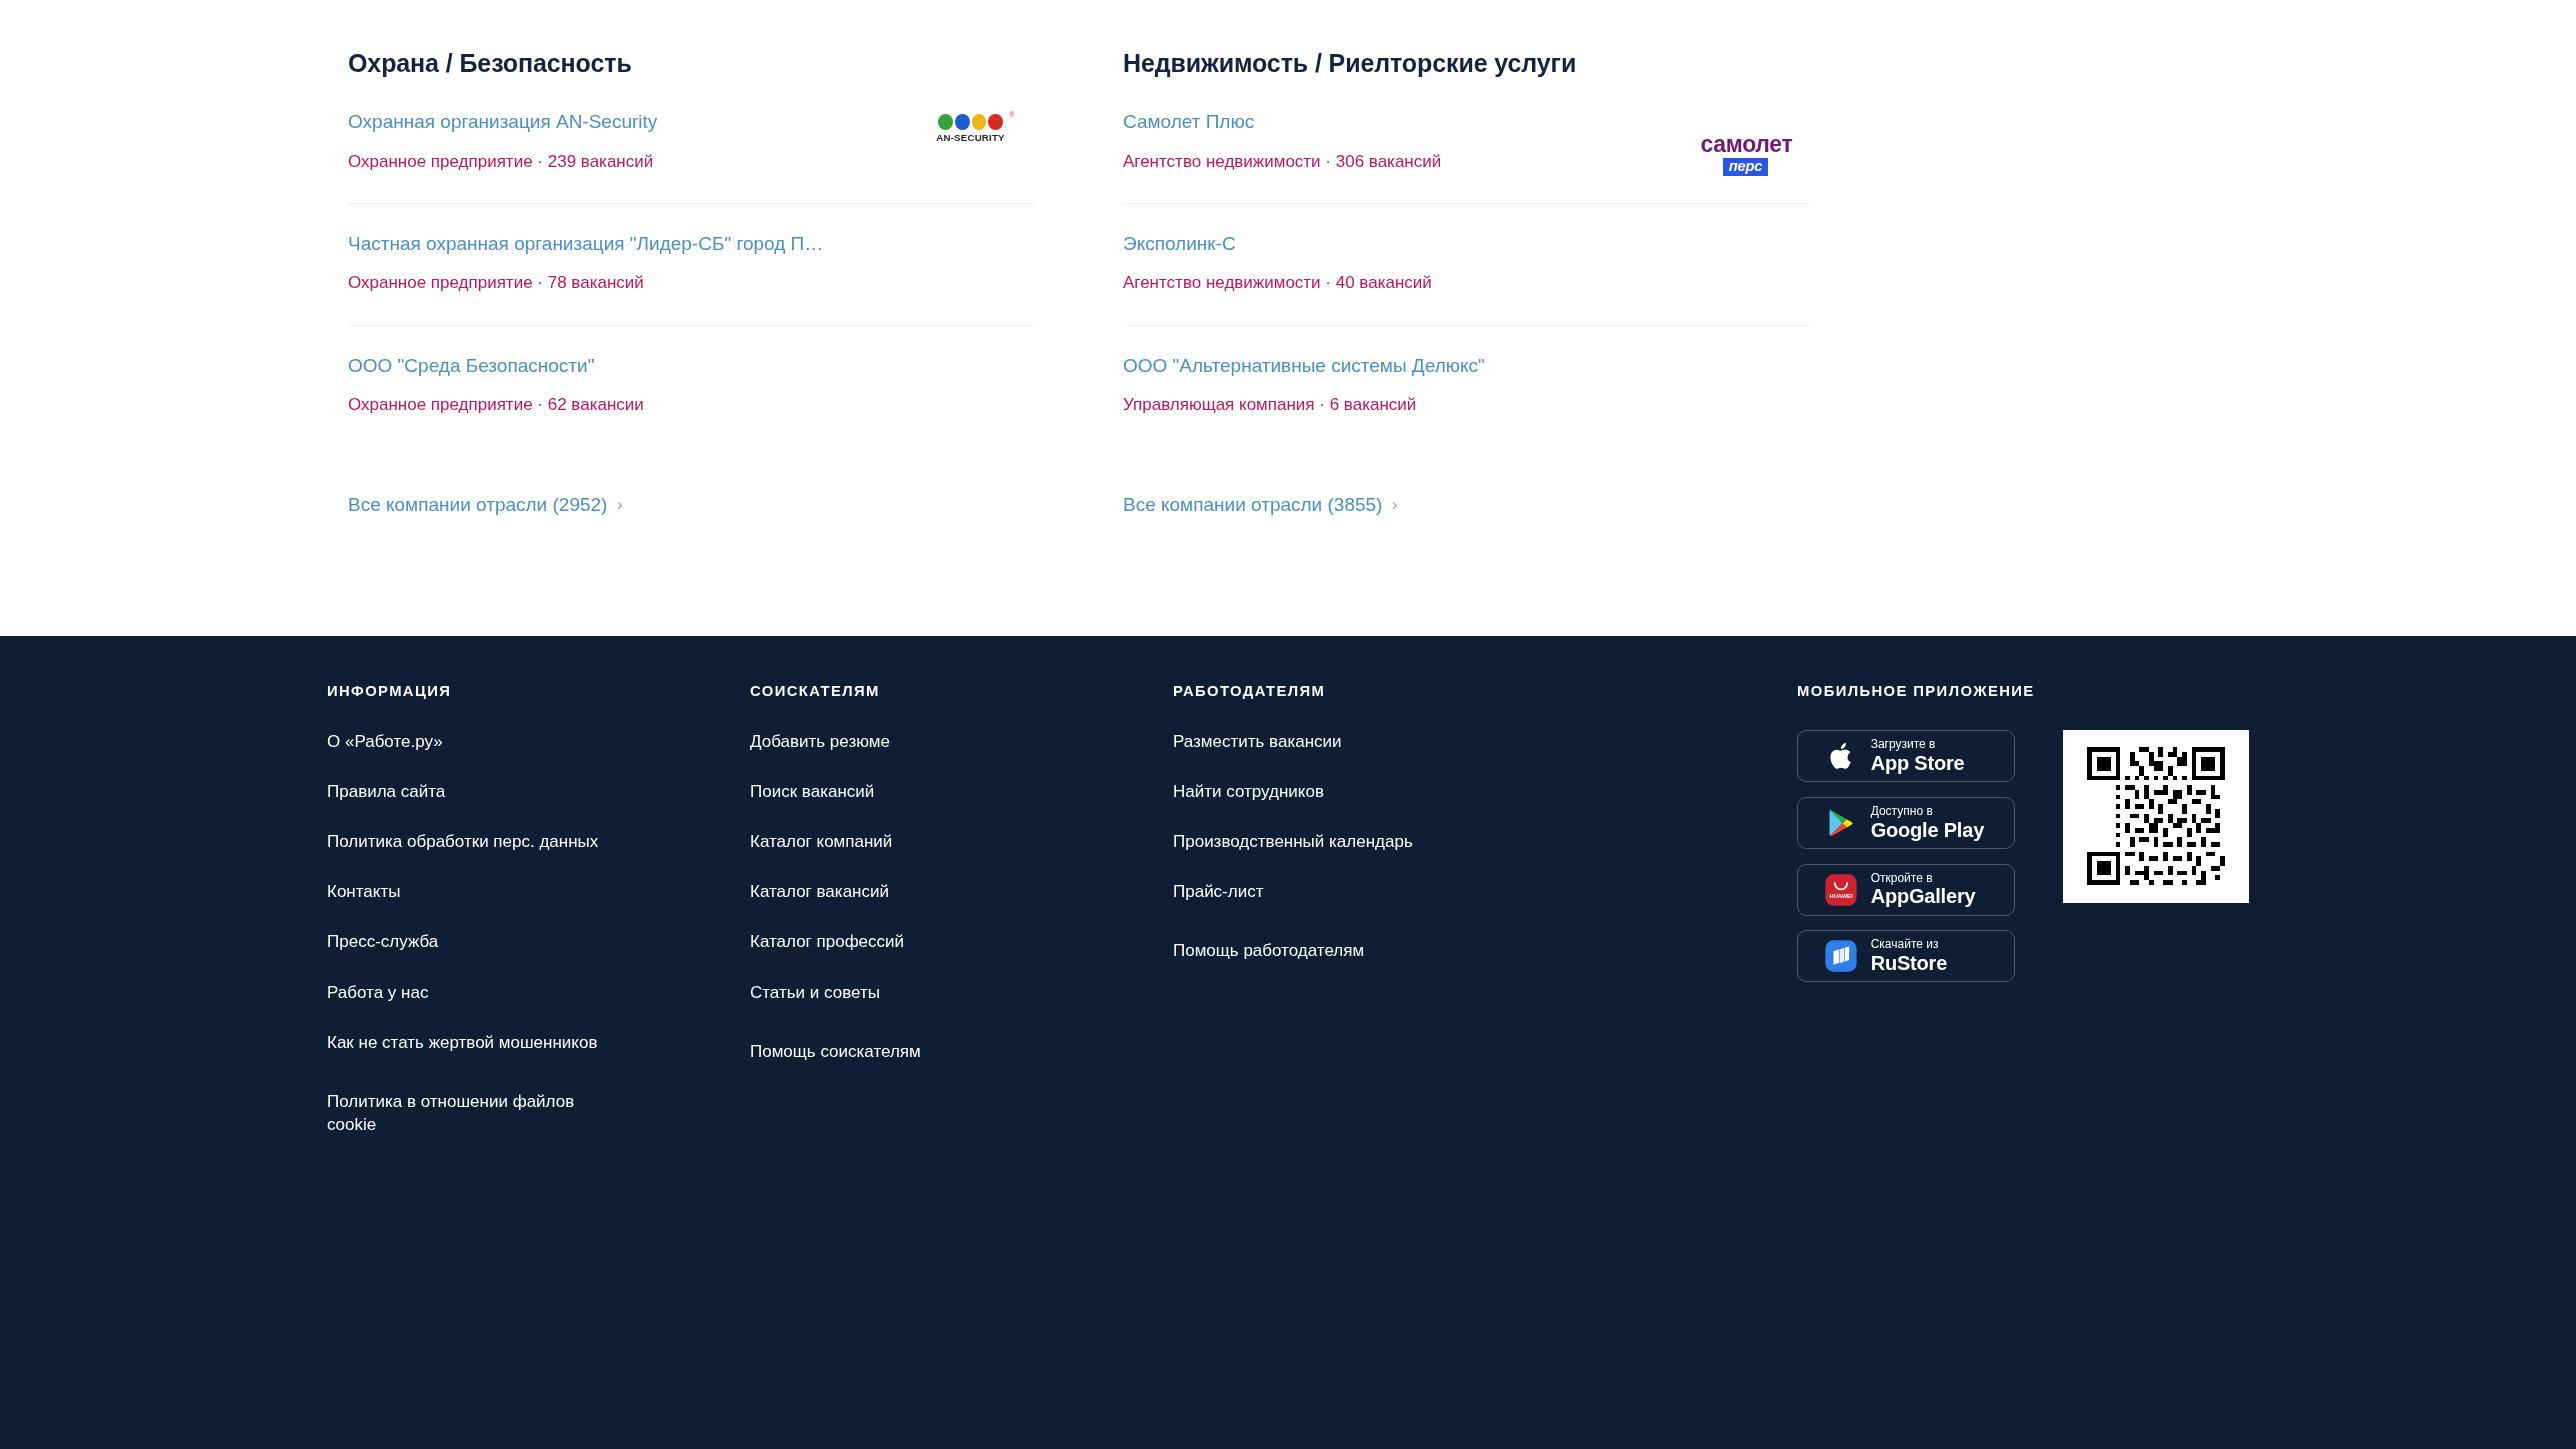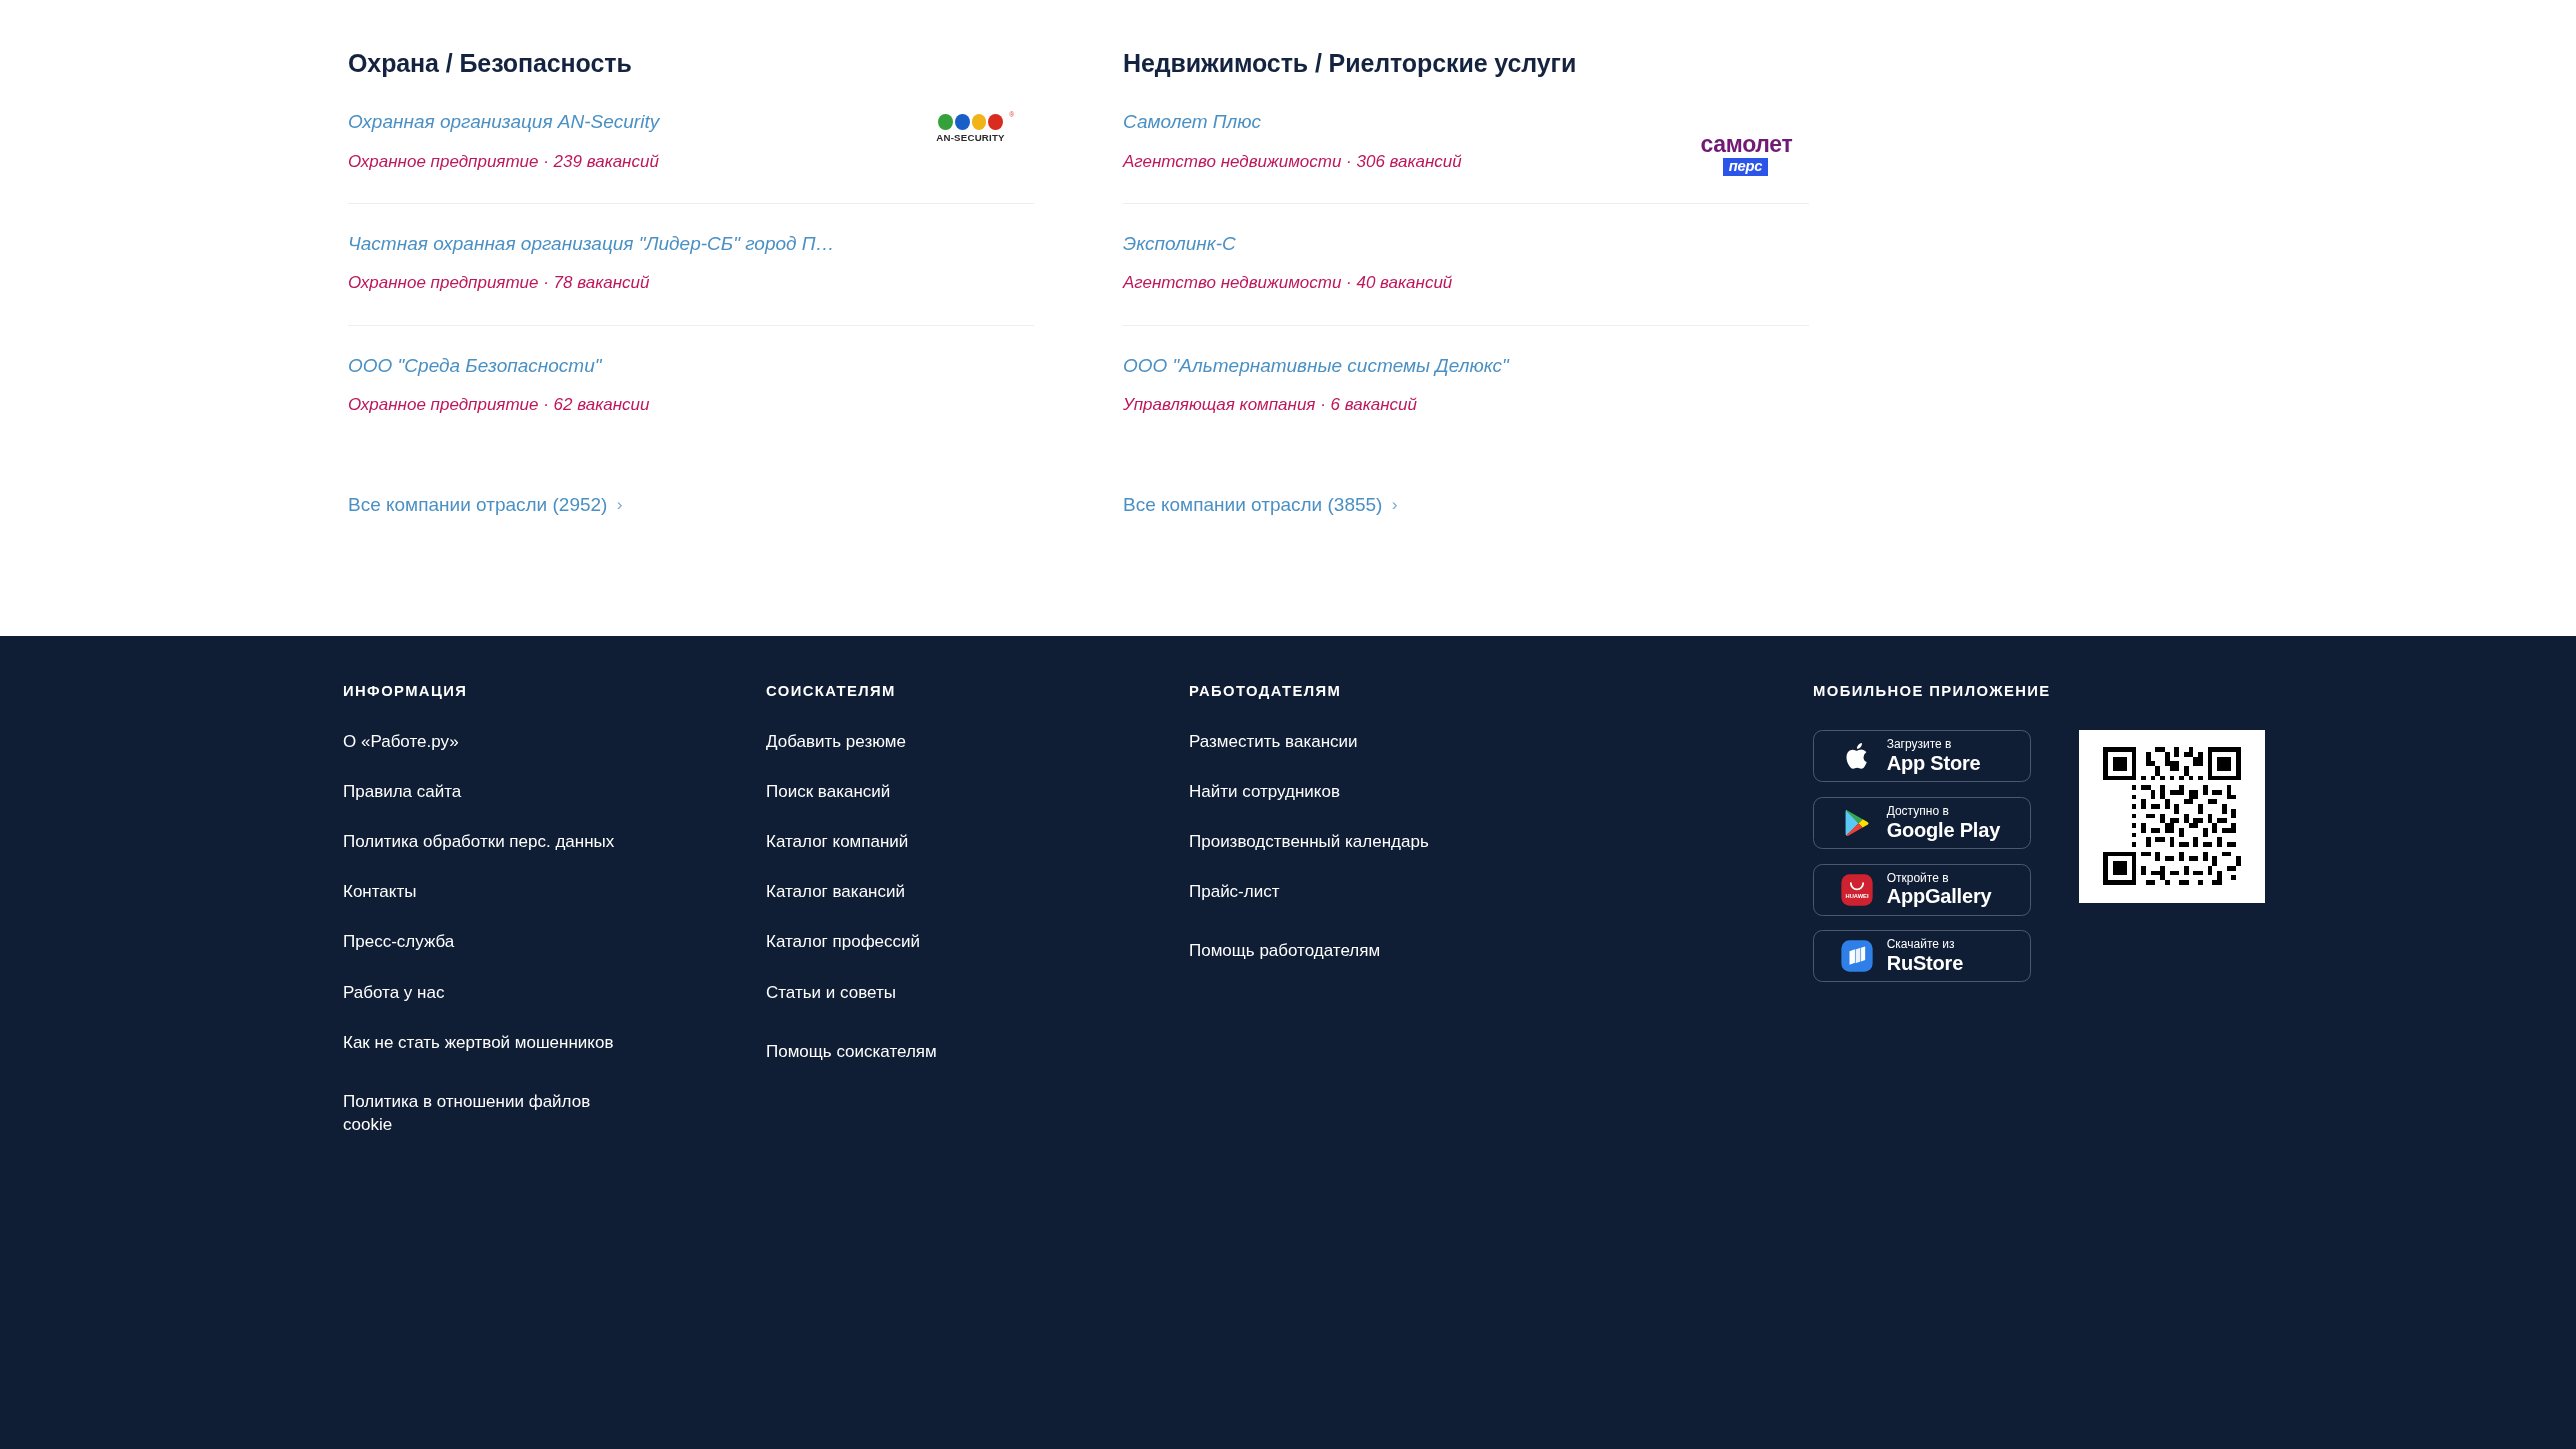--- a/index.html
+++ b/index.html
@@ -48,21 +48,21 @@
     position: relative;
     display: flex;
     align-items: flex-start;
     justify-content: space-between;
     padding-bottom: 30px;
     border-bottom: 1.3px solid #eceef1;
   }
   .company-row:last-child { border-bottom: none; }
   .company-row + .company-row { padding-top: 28px; }
 
-  .company-text { flex: 1 1 auto; min-width: 0; font-style: italic; }
+  .company-text { flex: 1 1 auto; min-width: 0; }
   .company-name {
     display: block;
     font-size: 19px;
     color: #4a90c4;
     line-height: 1.3;
     text-decoration: none;
     white-space: nowrap;
     overflow: hidden;
     text-overflow: ellipsis;
     max-width: 590px;
@@ -135,21 +135,21 @@
   .footer {
     position: absolute;
     left: 0; top: 636px;
     width: 2576px;
     height: 813px;
     background: #0f1d35;
     color: #ffffff;
   }
   .footer-inner {
     position: absolute;
-    left: 343px; top: 0;
+    left: 327px; top: 0;
     width: 1915px;
   }
 
   .footer-cols {
     display: flex;
     padding-top: 47px;
   }
   .fc-1 { width: 423px; }
   .fc-2 { width: 423px; }
   .fc-3 { width: 624px; }

